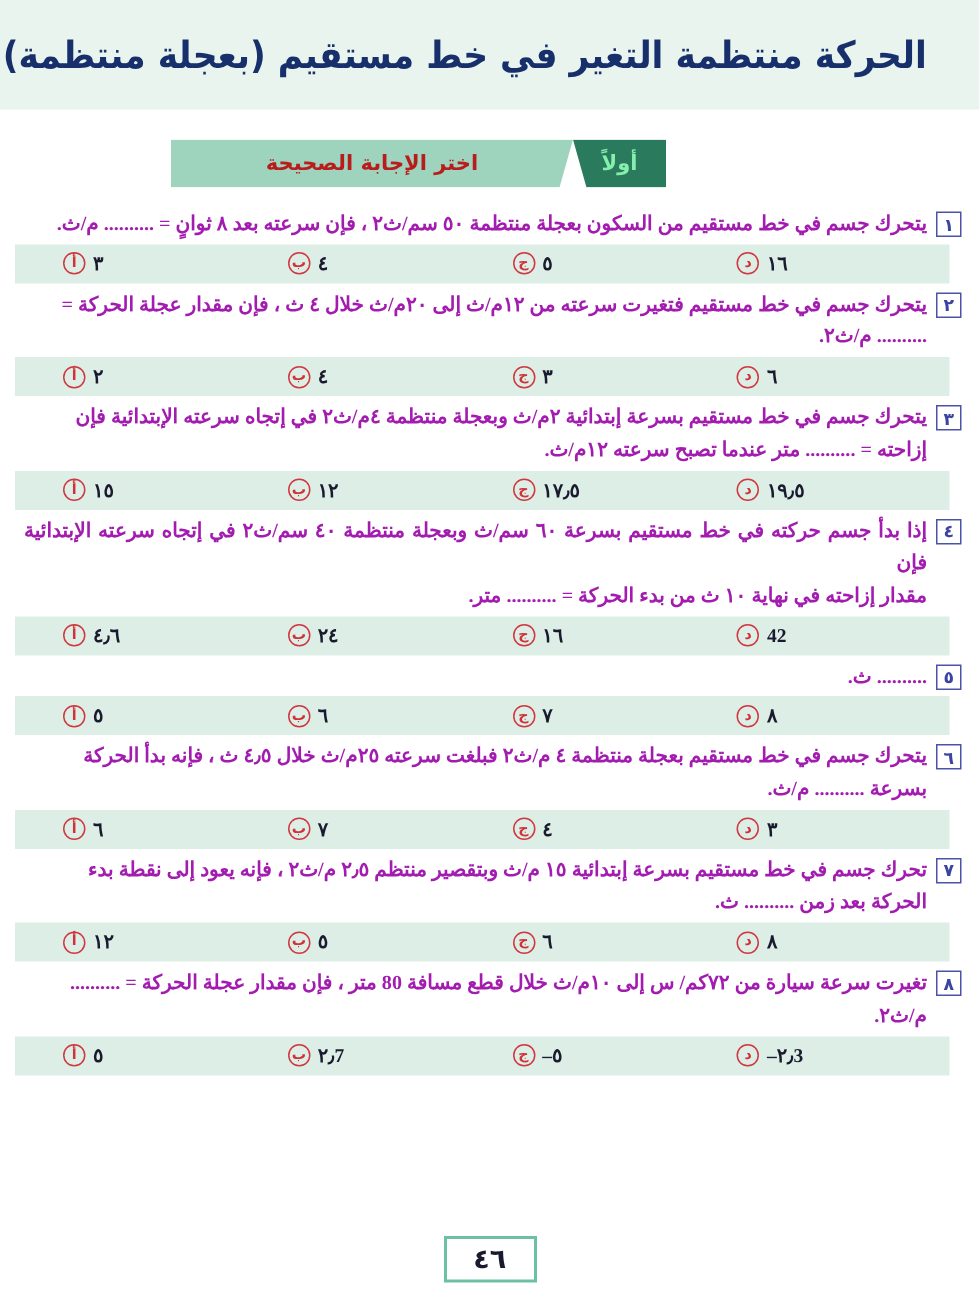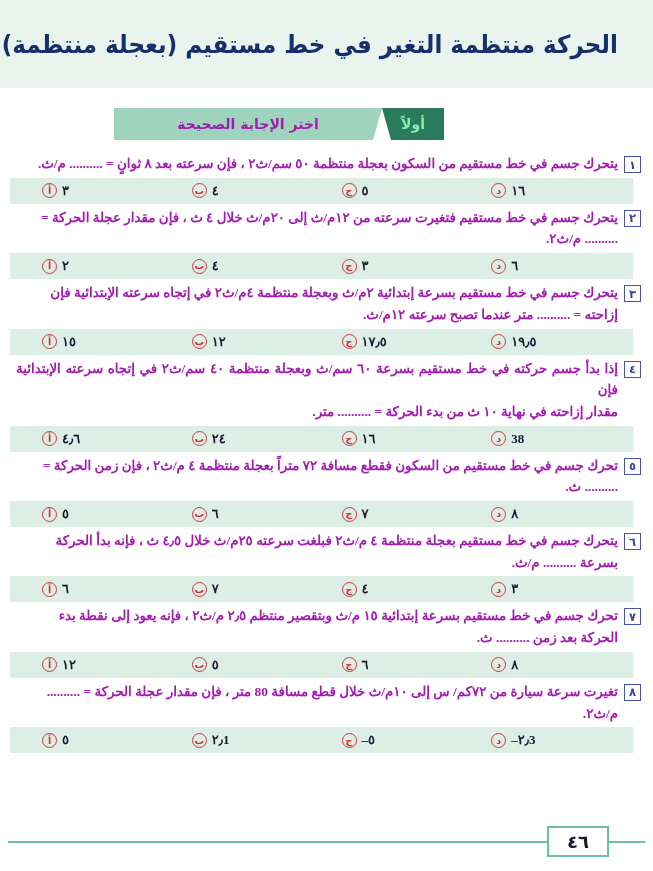--- a/index.html
+++ b/index.html
@@ -11,21 +11,21 @@
     height: 871px;
     background: #ffffff;
     font-family: "Liberation Serif", "DejaVu Serif", serif;
     overflow: hidden;
     position: relative;
   }
 
   
   .header-band {
     position: relative;
-    height: 88px;
+    height: 73px;
     display: flex;
     flex-direction: row;
     align-items: stretch;
   }
   .header-title-bar {
     flex: 1 1 auto;
     background: #e9f4ee;
     display: flex;
     align-items: center;
     justify-content: center;
@@ -70,21 +70,21 @@
     align-items: center;
     justify-content: center;
     font-size: 14px;
     font-weight: bold;
     font-family: "DejaVu Sans", "Liberation Sans", sans-serif;
     clip-path: polygon(0 0, 100% 0, 100% 100%, 9px 100%);
   }
   .section-banner {
     flex: 1 1 auto;
     background: #9ed3bd;
-    color: #a21caf;
+    color: #b91c1c;
     display: flex;
     align-items: center;
     justify-content: center;
     font-size: 14px;
     font-weight: bold;
     font-family: "DejaVu Sans", "Liberation Sans", sans-serif;
     clip-path: polygon(0 0, 100% 0, calc(100% - 9px) 100%, 0 100%);
   }
 
   
@@ -175,20 +175,21 @@
     font-family: "Liberation Serif", "DejaVu Serif", serif;
   }
 
   
   .footer {
     position: absolute;
     left: 0;
     right: 0;
     bottom: 14px;
     display: flex;
+    flex-direction: column;
     align-items: center;
     padding: 0 8px;
   }
   .footer-rule {
     flex: 1 1 auto;
     height: 2px;
     background: #6cc0a3;
   }
   .footer-rule-short {
     flex: 0 0 36px;
@@ -312,21 +313,21 @@
   <div class="question">
     <div class="q-head">
       <span class="q-badge">٤</span>
       <div class="q-text">
         <span>إذا بدأ جسم حركته في خط مستقيم بسرعة ٦٠ سم/ث وبعجلة منتظمة ٤٠ سم/ث٢ في إتجاه سرعته الإبتدائية فإن</span>
         <span class="lastline-left">مقدار إزاحته في نهاية ١٠ ث من بدء الحركة = .......... متر.</span>
       </div>
     </div>
     <div class="options">
       <div class="option">
-        <span class="option-value">38</span>
+        <span class="option-value">42</span>
         <span class="option-marker">د</span>
       </div>
       <div class="option">
         <span class="option-value">١٦</span>
         <span class="option-marker">ج</span>
       </div>
       <div class="option">
         <span class="option-value">٢٤</span>
         <span class="option-marker">ب</span>
       </div>
@@ -334,21 +335,20 @@
         <span class="option-value">٤٫٦</span>
         <span class="option-marker">أ</span>
       </div>
     </div>
   </div>
 
   <div class="question">
     <div class="q-head">
       <span class="q-badge">٥</span>
       <div class="q-text">
-        <span>تحرك جسم في خط مستقيم من السكون فقطع مسافة ٧٢ متراً بعجلة منتظمة ٤ م/ث٢ ، فإن زمن الحركة =</span>
         <span class="lastline-left">.......... ث.</span>
       </div>
     </div>
     <div class="options">
       <div class="option">
         <span class="option-value">٨</span>
         <span class="option-marker">د</span>
       </div>
       <div class="option">
         <span class="option-value">٧</span>
@@ -432,21 +432,21 @@
     <div class="options">
       <div class="option">
         <span class="option-value">٢٫3–</span>
         <span class="option-marker">د</span>
       </div>
       <div class="option">
         <span class="option-value">٥–</span>
         <span class="option-marker">ج</span>
       </div>
       <div class="option">
-        <span class="option-value">٢٫1</span>
+        <span class="option-value">٢٫7</span>
         <span class="option-marker">ب</span>
       </div>
       <div class="option">
         <span class="option-value">٥</span>
         <span class="option-marker">أ</span>
       </div>
     </div>
   </div>
 
 </div>

